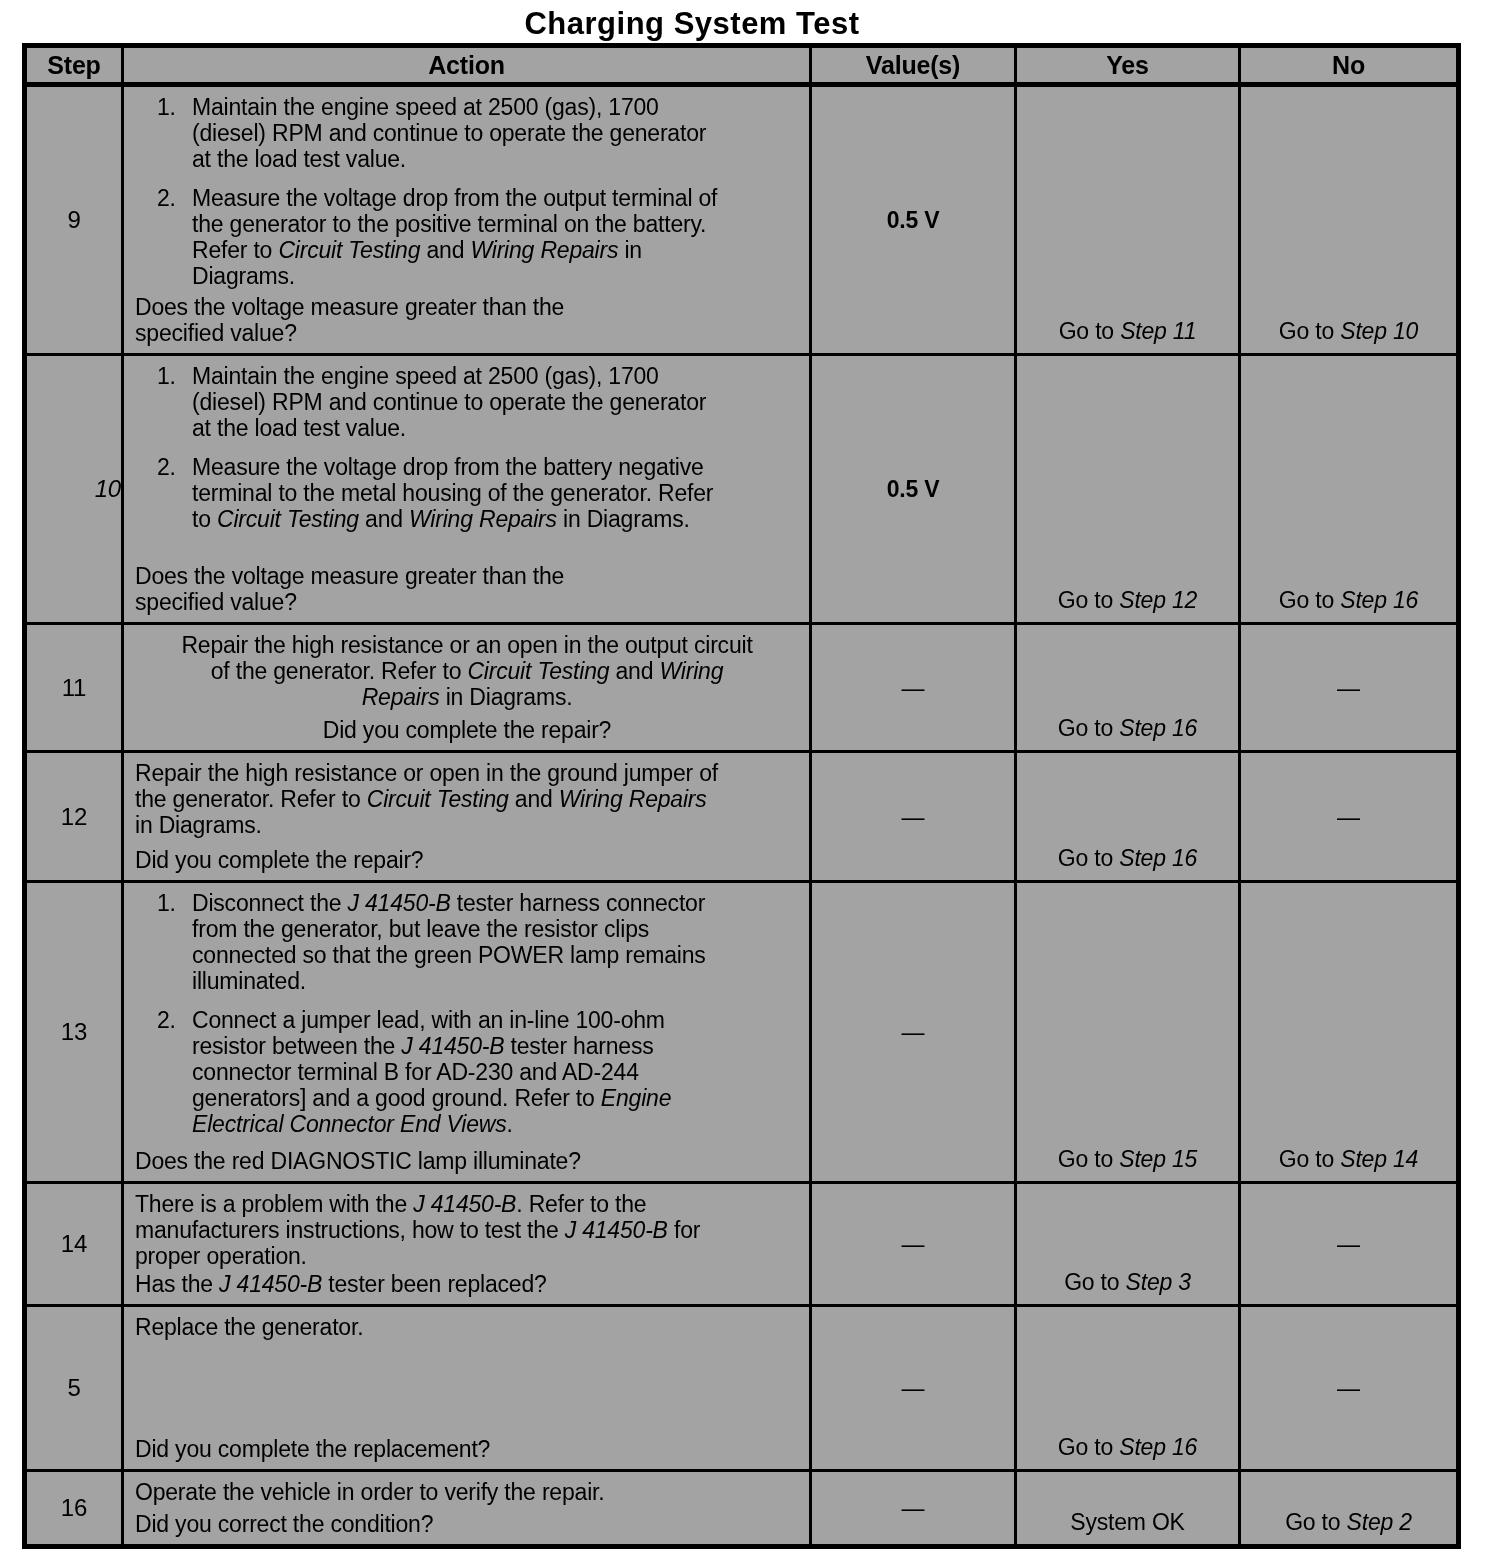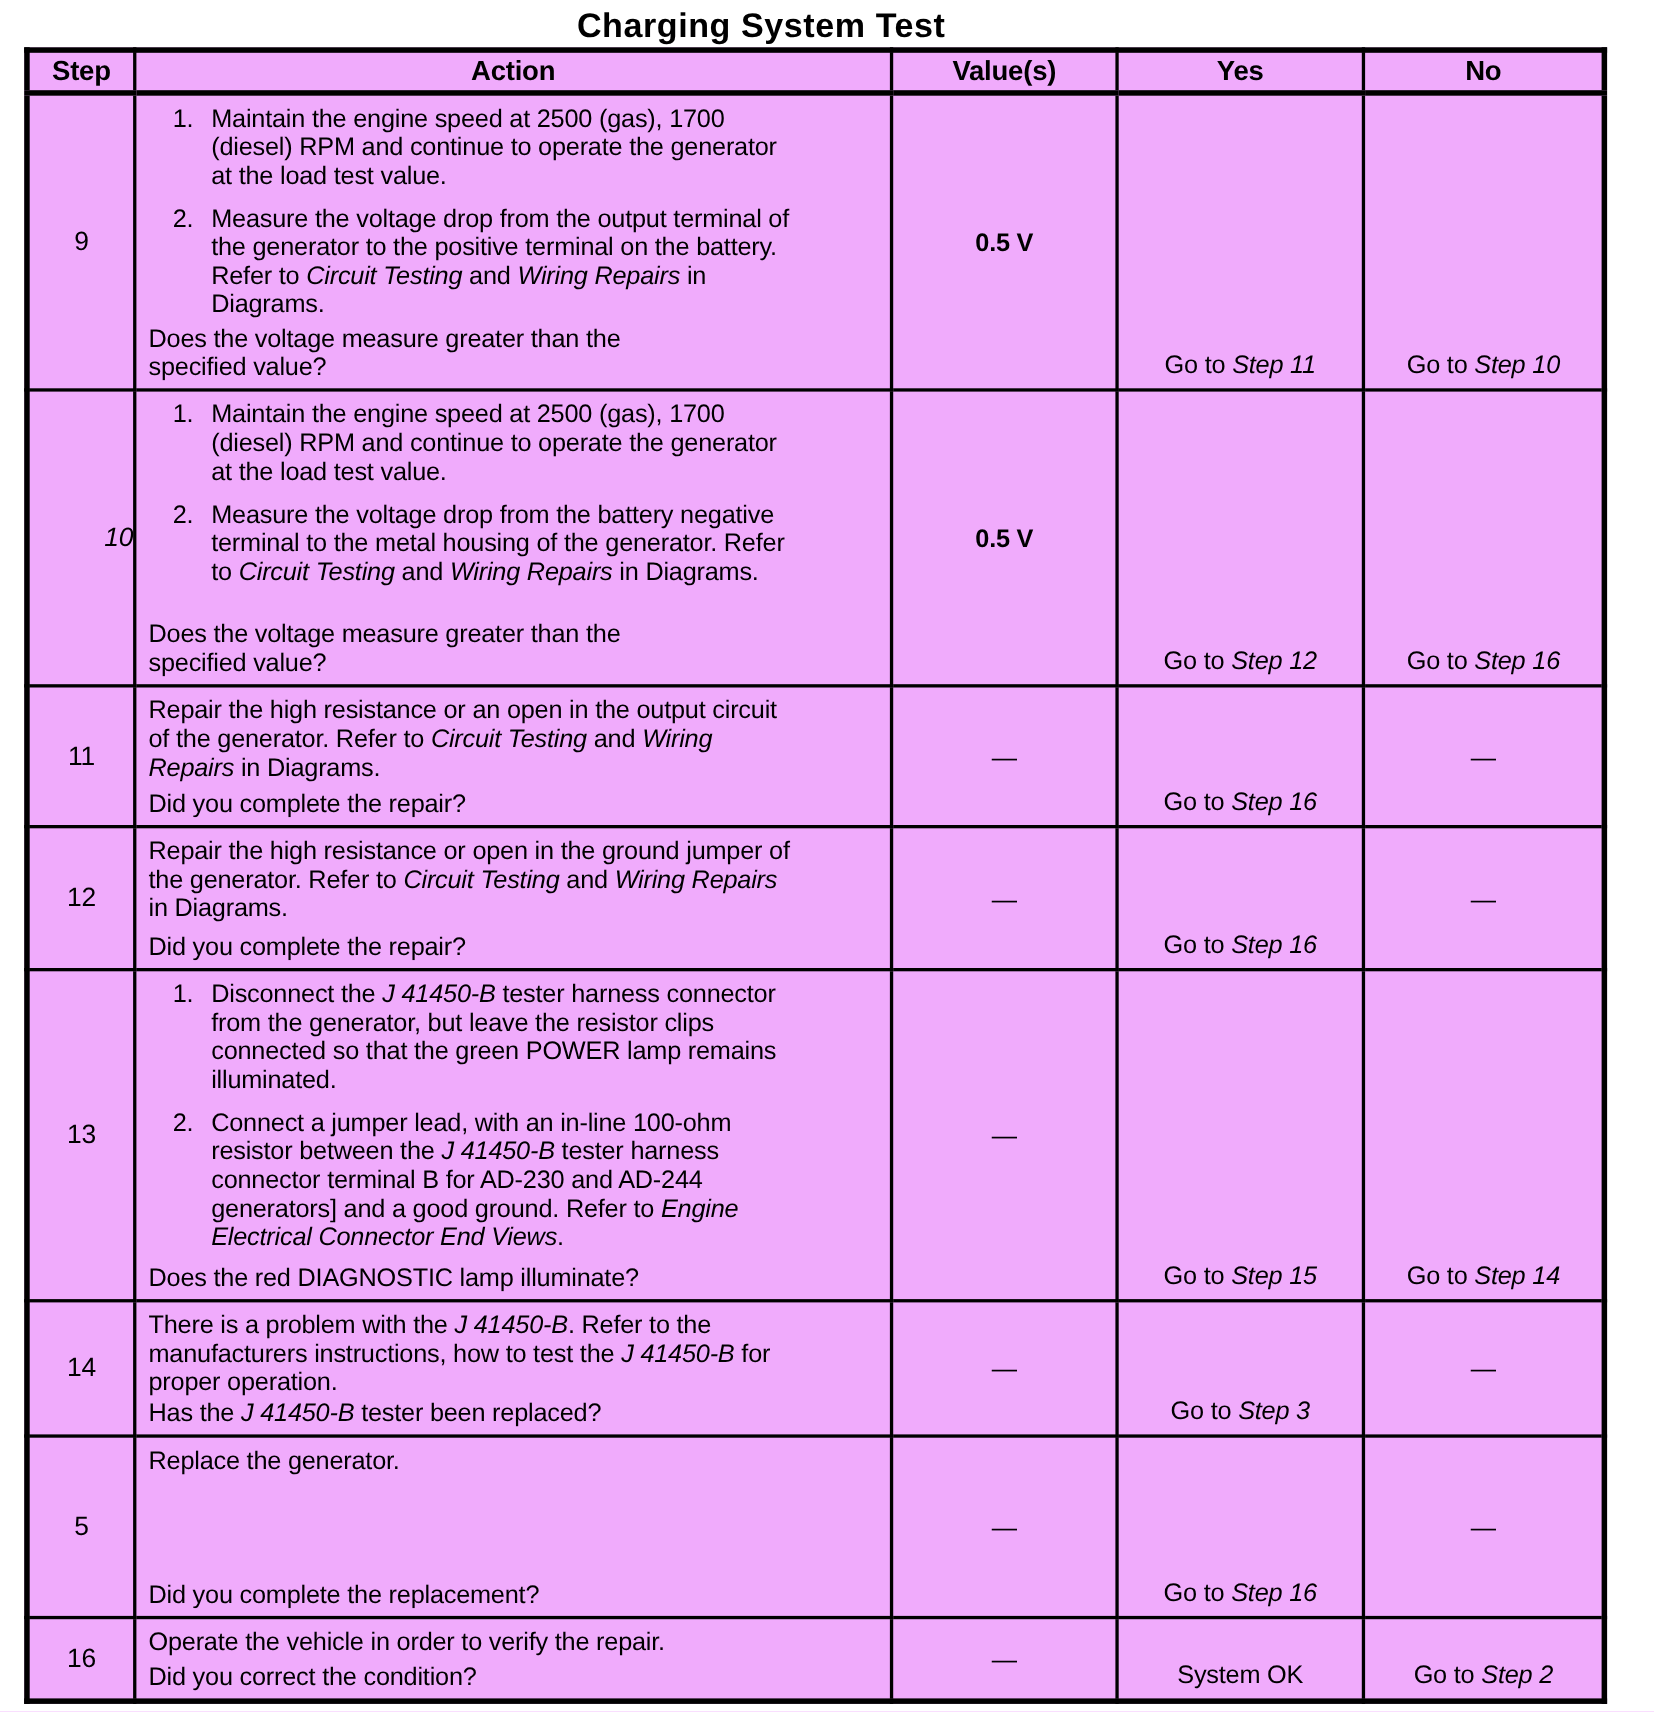--- a/index.html
+++ b/index.html
@@ -7,21 +7,21 @@
     width:1504px; height:1556px; background:#ffffff; color:#000;
     font-family:"Liberation Sans", sans-serif; position:relative; overflow:hidden;
   }
   .title {
     margin:6px 0 0; text-align:center; font-size:31px; font-weight:bold;
     letter-spacing:0.5px; transform:translateX(-60px);
   }
   table.test-table {
     position:absolute; left:22px; top:43px; width:1434px;
     border-collapse:collapse; table-layout:fixed; border:5px solid #000;
-    background:#f0abfc;
+    background:#a3a3a3;
   }
   th, td { border:3px solid #000; letter-spacing:-0.2px; }
   thead th {
     height:34px; font-size:25px; font-weight:bold; text-align:center;
     border-bottom:5px solid #000; padding:0;
   }
   td { vertical-align:top; font-size:23px; line-height:26px; padding:0; }
   td.step-cell { text-align:center; vertical-align:middle; font-size:24px; }
   td.step-cell.it { font-style:italic;text-align:right; }
   td.action-cell { padding:7px 10px 7px 11px; }
@@ -107,21 +107,21 @@
 specified value?</span></div>
             </div>
           </td>
           <td class="value-cell"><span class="value-text bold">0.5 V</span></td>
           <td class="nav-cell vbottom"><span class="nav-text"><span>Go to </span><i>Step 12</i></span></td>
           <td class="nav-cell vbottom"><span class="nav-text"><span>Go to </span><i>Step 16</i></span></td>
         </tr>
         <tr class="row" style="height: 125px;">
           <td class="step-cell">11</td>
           <td class="action-cell">
-            <div class="action-wrap" style="height: 111px;">
+            <div class="action-wrap" style="height: 111px; text-align: center;">
               <div class="para"><span>Repair the high resistance or an open in the output circuit
 of the generator. Refer to </span><i>Circuit Testing</i><span> and </span><i>Wiring
 Repairs</i><span> in Diagrams.</span></div>
               <div class="question"><span>Did you complete the repair?</span></div>
             </div>
           </td>
           <td class="value-cell"><span class="value-text">—</span></td>
           <td class="nav-cell vbottom"><span class="nav-text"><span>Go to </span><i>Step 16</i></span></td>
           <td class="nav-cell vmiddle"><span class="nav-text"><span>—</span></span></td>
         </tr>

